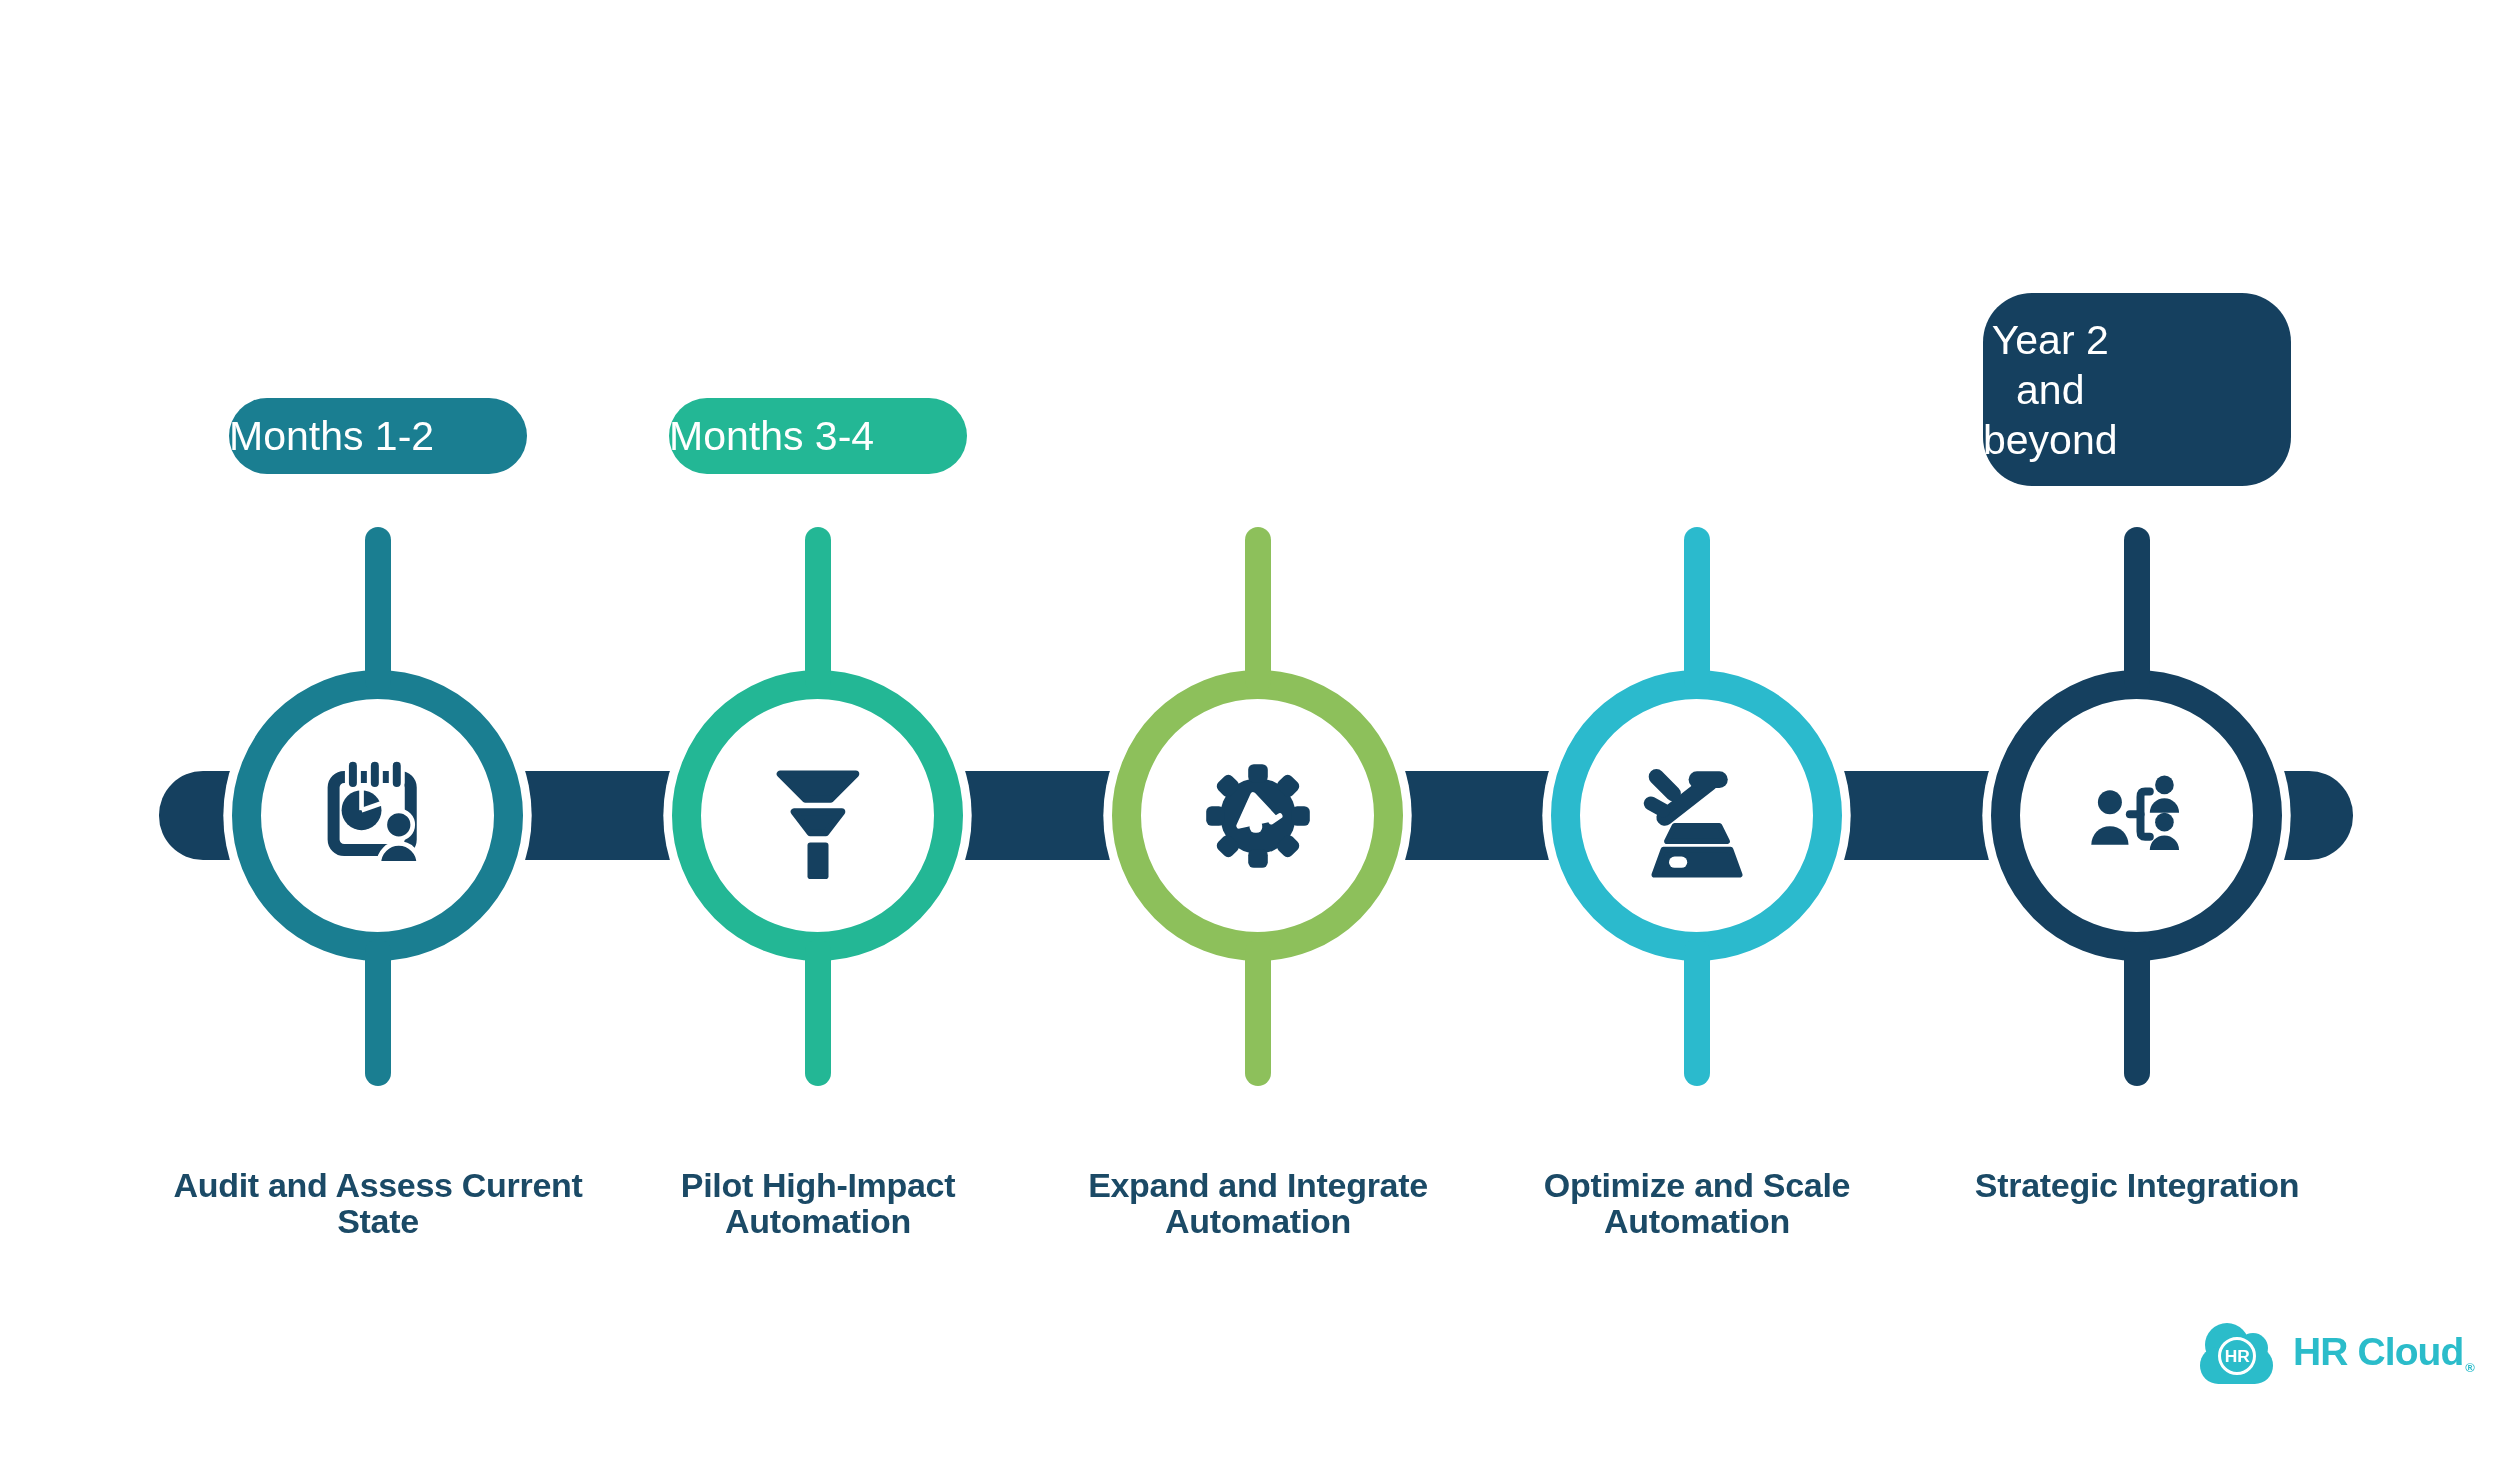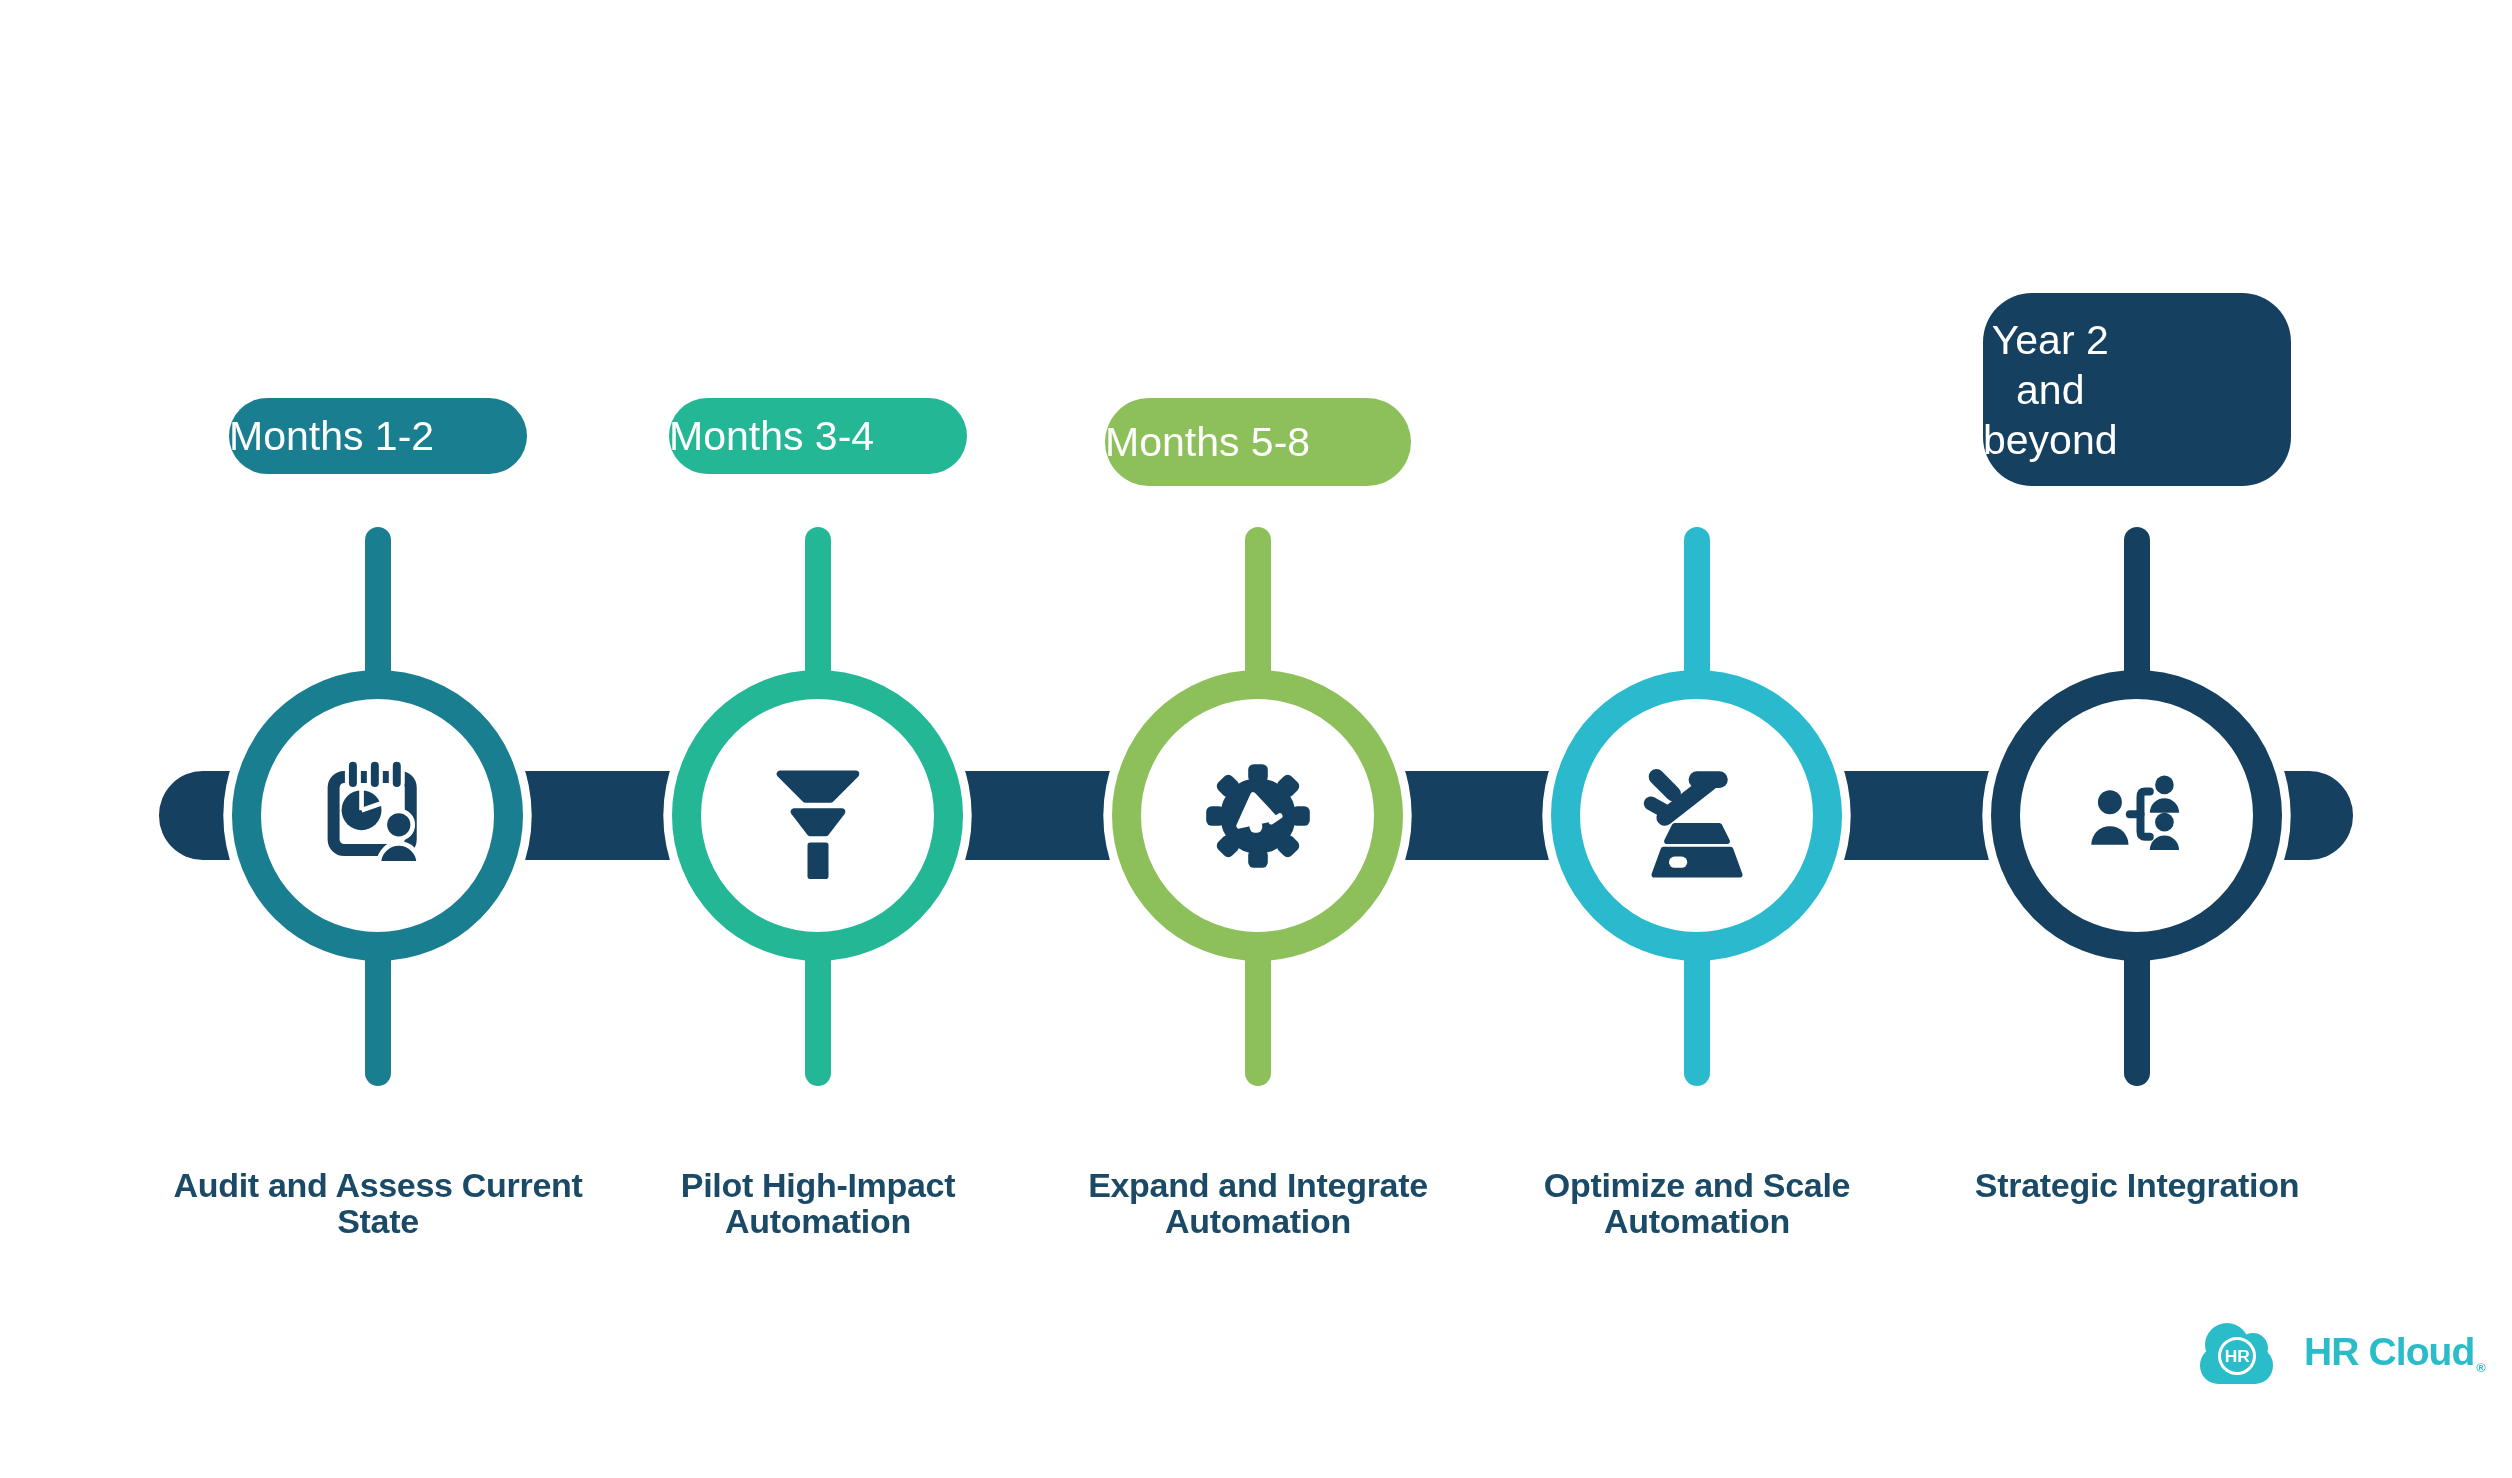--- a/index.html
+++ b/index.html
@@ -41,21 +41,21 @@
     display:flex;align-items:center;justify-content:center;
   }
   .ring svg{color:var(--navy,#15405f);}
 
   .stage-label{
     position:absolute;top:1167px;left:0;width:100%;text-align:center;
     font-size:34px;line-height:36px;font-weight:700;letter-spacing:-0.3px;
     color:var(--label-color,#1b4a66);white-space:pre-line;
   }
 
-  .logo{position:absolute;left:2200px;top:1319px;display:flex;align-items:center;gap:31px;z-index:4;}
+  .logo{position:absolute;left:2200px;top:1319px;display:flex;align-items:center;gap:20px;z-index:4;}
   .cloud{position:relative;width:73px;height:65px;}
   .cloud-lobe-big{position:absolute;left:5.2px;top:3.5px;width:44px;height:44px;border-radius:50%;background:var(--logo,#2bbcca);}
   .cloud-lobe-small{position:absolute;left:38px;top:14px;width:30px;height:30px;border-radius:50%;background:var(--logo,#2bbcca);}
   .cloud-base{position:absolute;left:0;top:28px;width:73px;height:37px;border-radius:18.3px;background:var(--logo,#2bbcca);}
   .hr-badge{
     position:absolute;left:18.3px;top:18.3px;width:38px;height:38px;box-sizing:border-box;
     border:3.1px solid #fff;border-radius:50%;display:flex;align-items:center;justify-content:center;
     color:#fff;font-size:17.4px;font-weight:700;
   }
   .brand{color:var(--logo,#2bbcca);font-size:39px;font-weight:700;letter-spacing:-0.9px;display:flex;align-items:flex-end;}
@@ -99,21 +99,20 @@
         <path d="M23 20 H77 L59 38 H41 Z" fill="currentColor" stroke="currentColor" stroke-width="5" stroke-linejoin="round"></path>
         <path d="M33 47 H67 L55.5 62 H44.5 Z" fill="currentColor" stroke="currentColor" stroke-width="5" stroke-linejoin="round"></path>
         <rect x="42.5" y="69" width="15" height="26" rx="2" fill="currentColor"></rect>
       </svg>
     </div>
     <div class="stage-label">Pilot High-Impact
 Automation</div>
   </section>
 
   <section class="stage s3" style="--c: #8dc05b;">
-    <div class="pill"><span>Months 5-8</span></div>
     <div class="stem stem-top"></div>
     <div class="stem stem-bottom"></div>
     <div class="ring">
       <svg width="140" height="140" viewBox="0 0 100 100">
         <g fill="currentColor">
           <circle cx="50" cy="50" r="27"></circle>
           <g transform="rotate(0 50 50)">
               <rect x="43" y="13" width="14" height="13" rx="4"></rect>
             </g>
           <g transform="rotate(45 50 50)">

